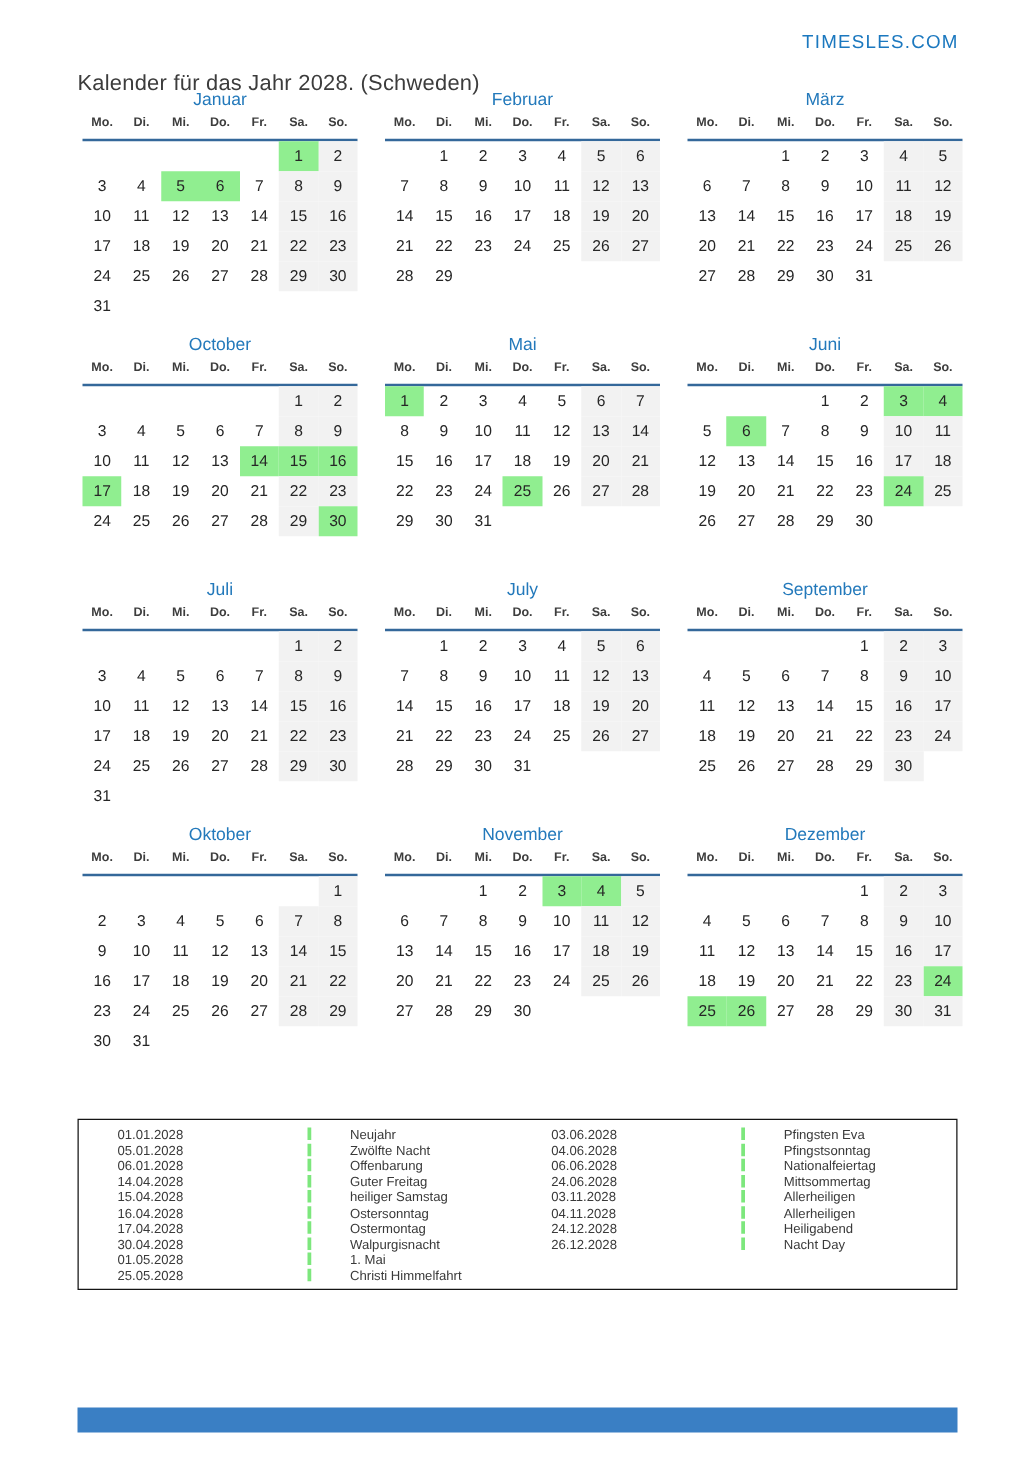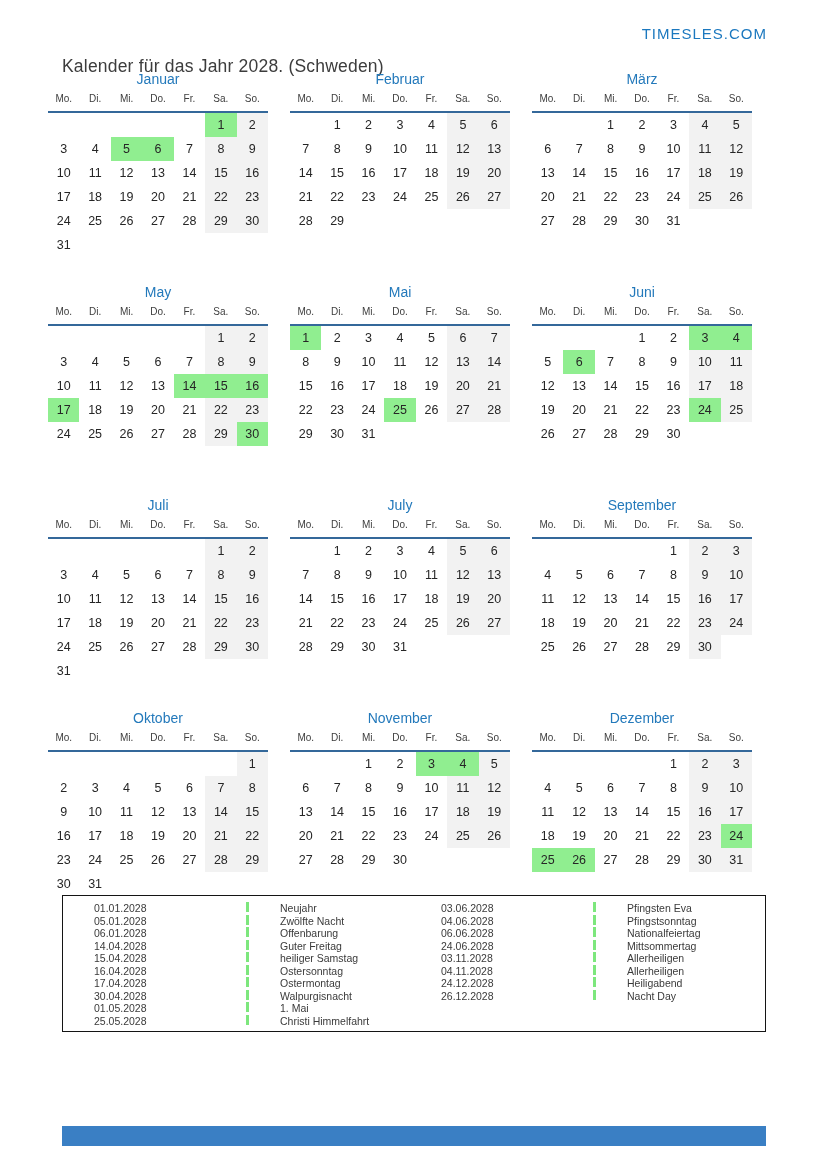--- a/index.html
+++ b/index.html
@@ -11,32 +11,32 @@
   .page-title{
     position:absolute;left:62px;top:20px;
     font-size:17.5px;color:#3c3c3c;letter-spacing:0.2px;margin-top:36px;
   }
   .site-link{
     position:absolute;right:60px;top:25px;
     font-size:15px;color:#1b78bf;letter-spacing:1px;
     text-decoration:none;cursor:pointer;
   }
   #months{
-    position:absolute;left:48px;top:70px;width:704px;
+    position:absolute;left:66px;top:70px;width:704px;
     display:grid;grid-template-columns:repeat(3,220px);
-    justify-content:space-between;row-gap:23px;
+    justify-content:space-between;row-gap:6px;
   }
   .month{width:220px;height:190px;}
   .month-title{
     text-align:center;font-size:14px;color:#2379bb;
     height:18px;line-height:18px;margin-bottom:4px;
   }
   .dow-row{
     display:grid;grid-template-columns:repeat(7,1fr);
-    border-bottom:2px solid #34689a;padding-bottom:5px;
+    border-bottom:2px solid #34689a;padding-bottom:5px;font-weight:bold;
   }
   .dow{
     text-align:center;font-size:10px;color:#3d3d3d;line-height:14px;
   }
   .days{display:grid;grid-template-columns:repeat(7,1fr);}
   .day{
     height:24px;display:flex;align-items:center;justify-content:center;
     font-size:12.5px;color:#262626;
   }
   .day.weekend{background:#f2f2f2;}
@@ -225,21 +225,21 @@
         <div class="day"></div>
         <div class="day"></div>
         <div class="day"></div>
         <div class="day"></div>
         <div class="day"></div>
         <div class="day"></div>
         <div class="day"></div>
       </div>
     </div>
     <div class="month">
-      <div class="month-title">May</div>
+      <div class="month-title">October</div>
       <div class="dow-row">
         <div class="dow">Mo.</div>
         <div class="dow">Di.</div>
         <div class="dow">Mi.</div>
         <div class="dow">Do.</div>
         <div class="dow">Fr.</div>
         <div class="dow">Sa.</div>
         <div class="dow">So.</div>
       </div>
       <div class="days">

